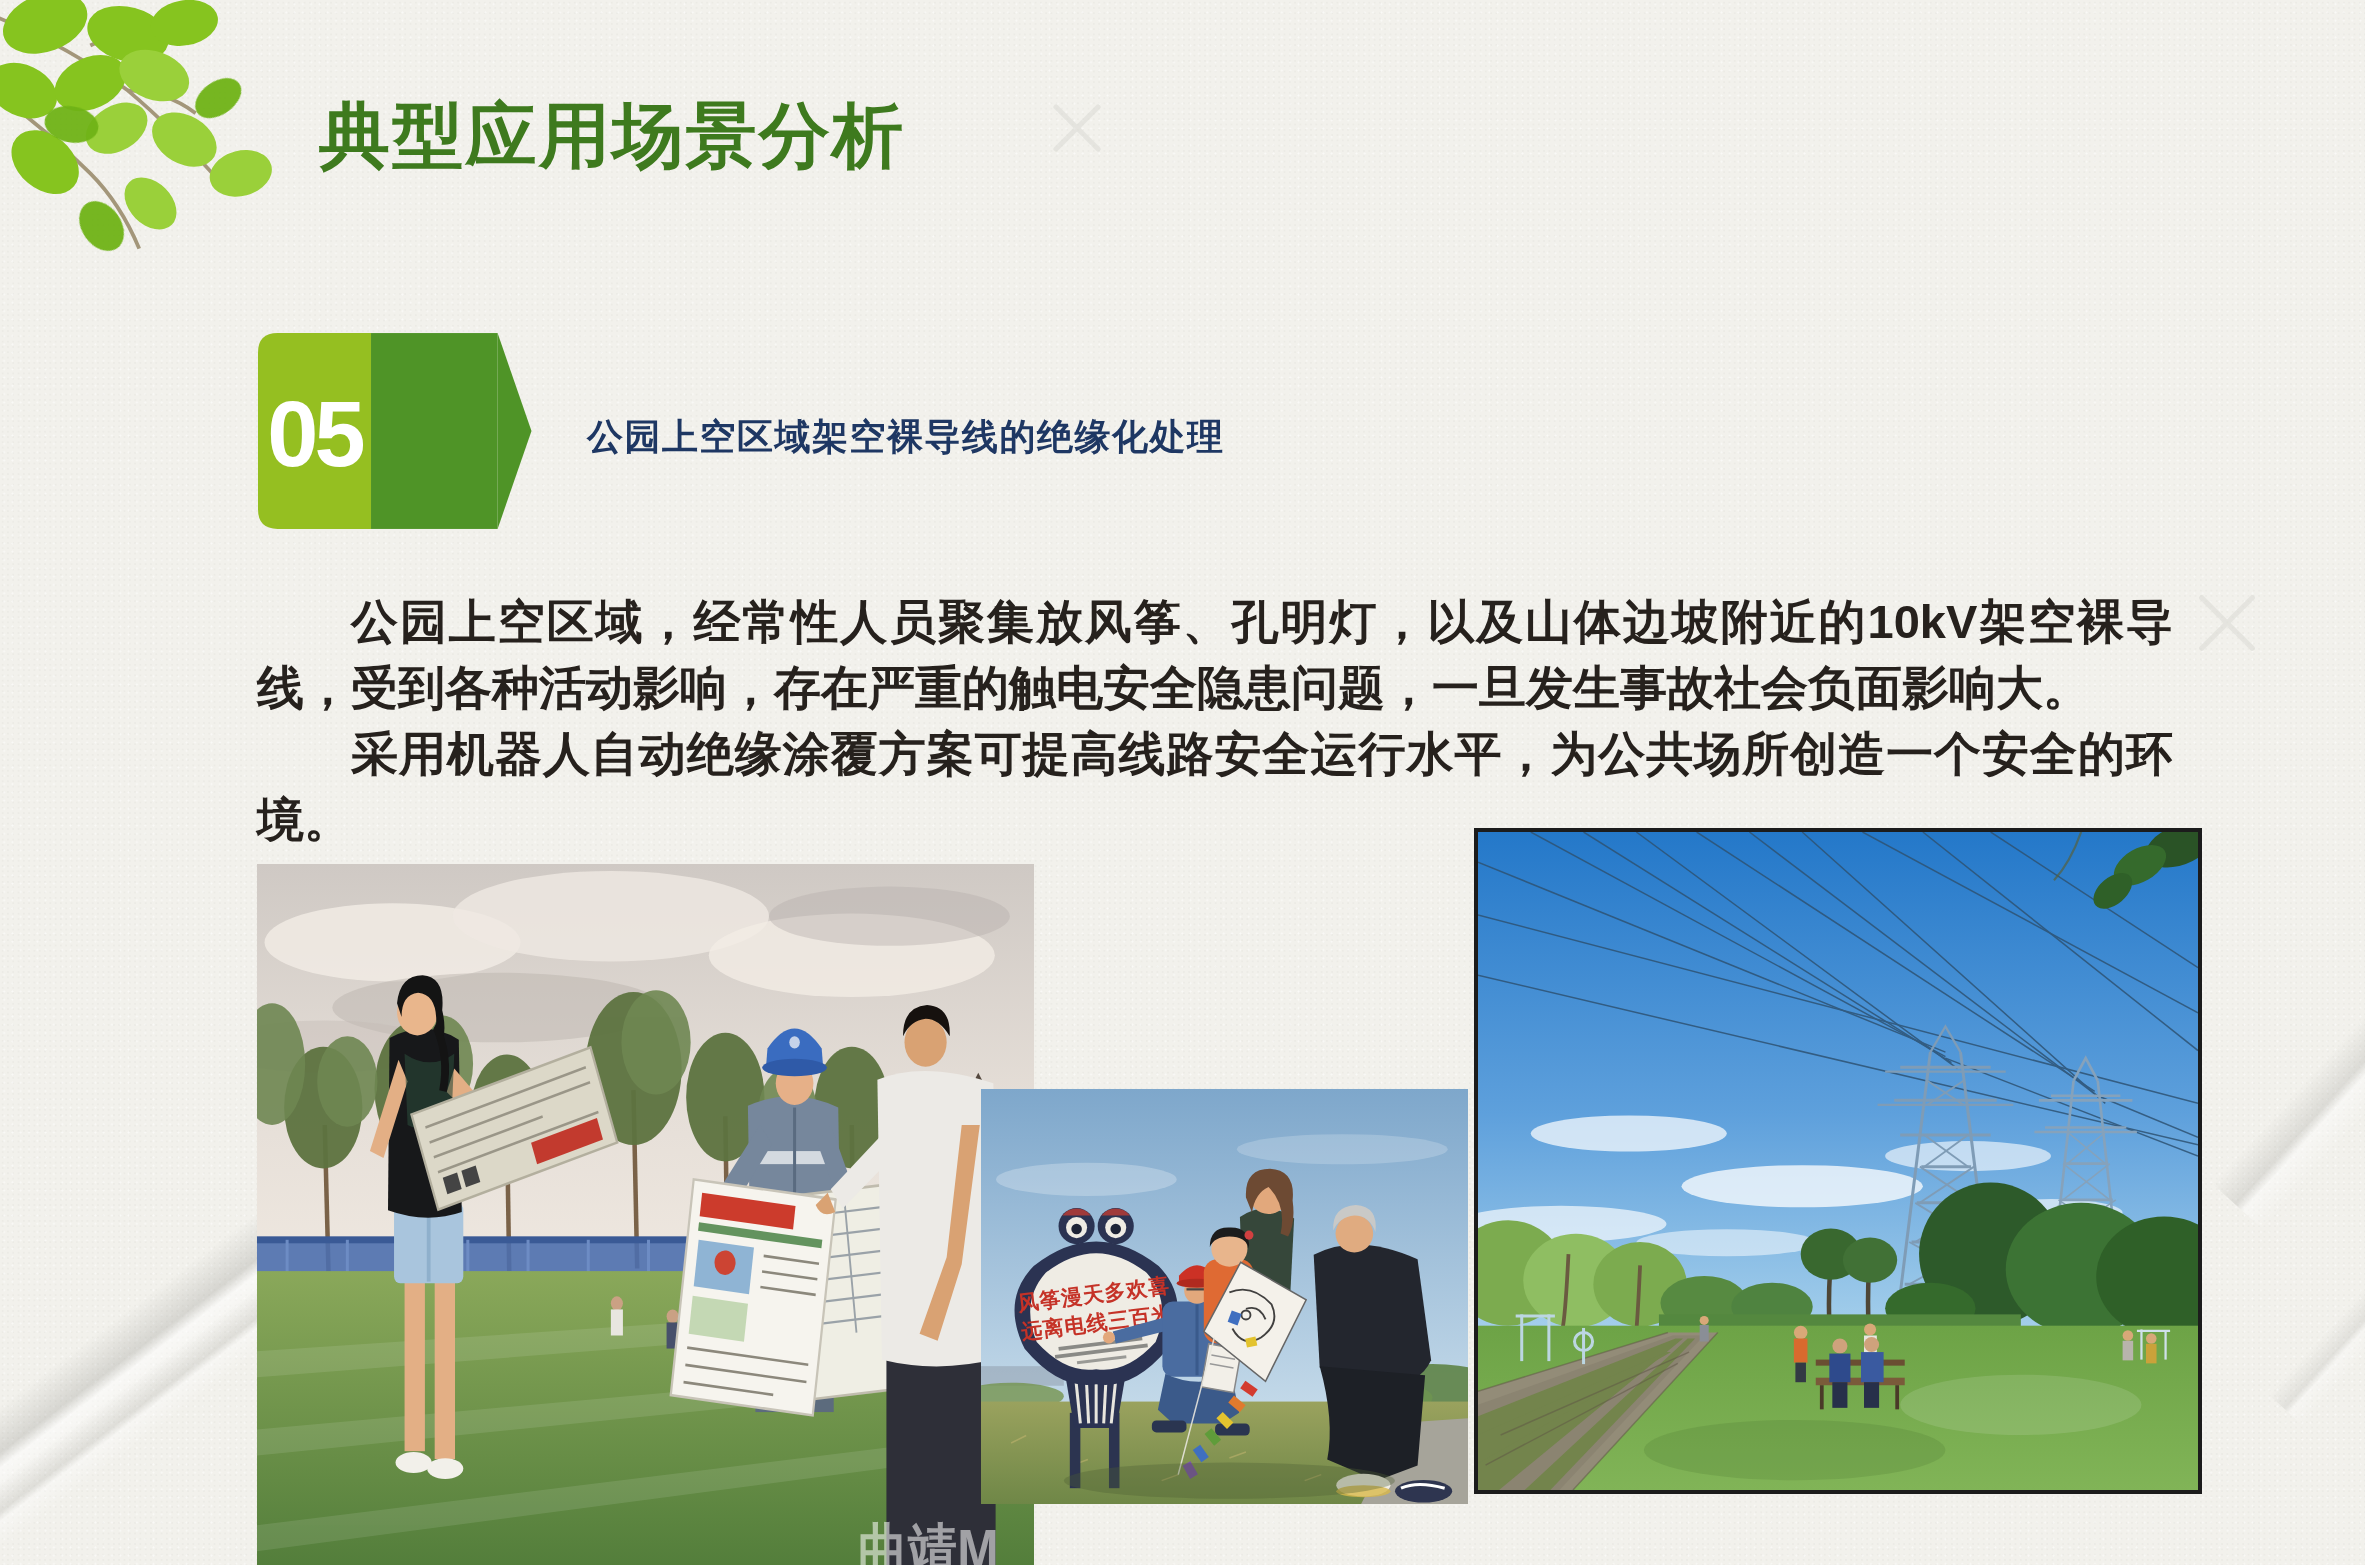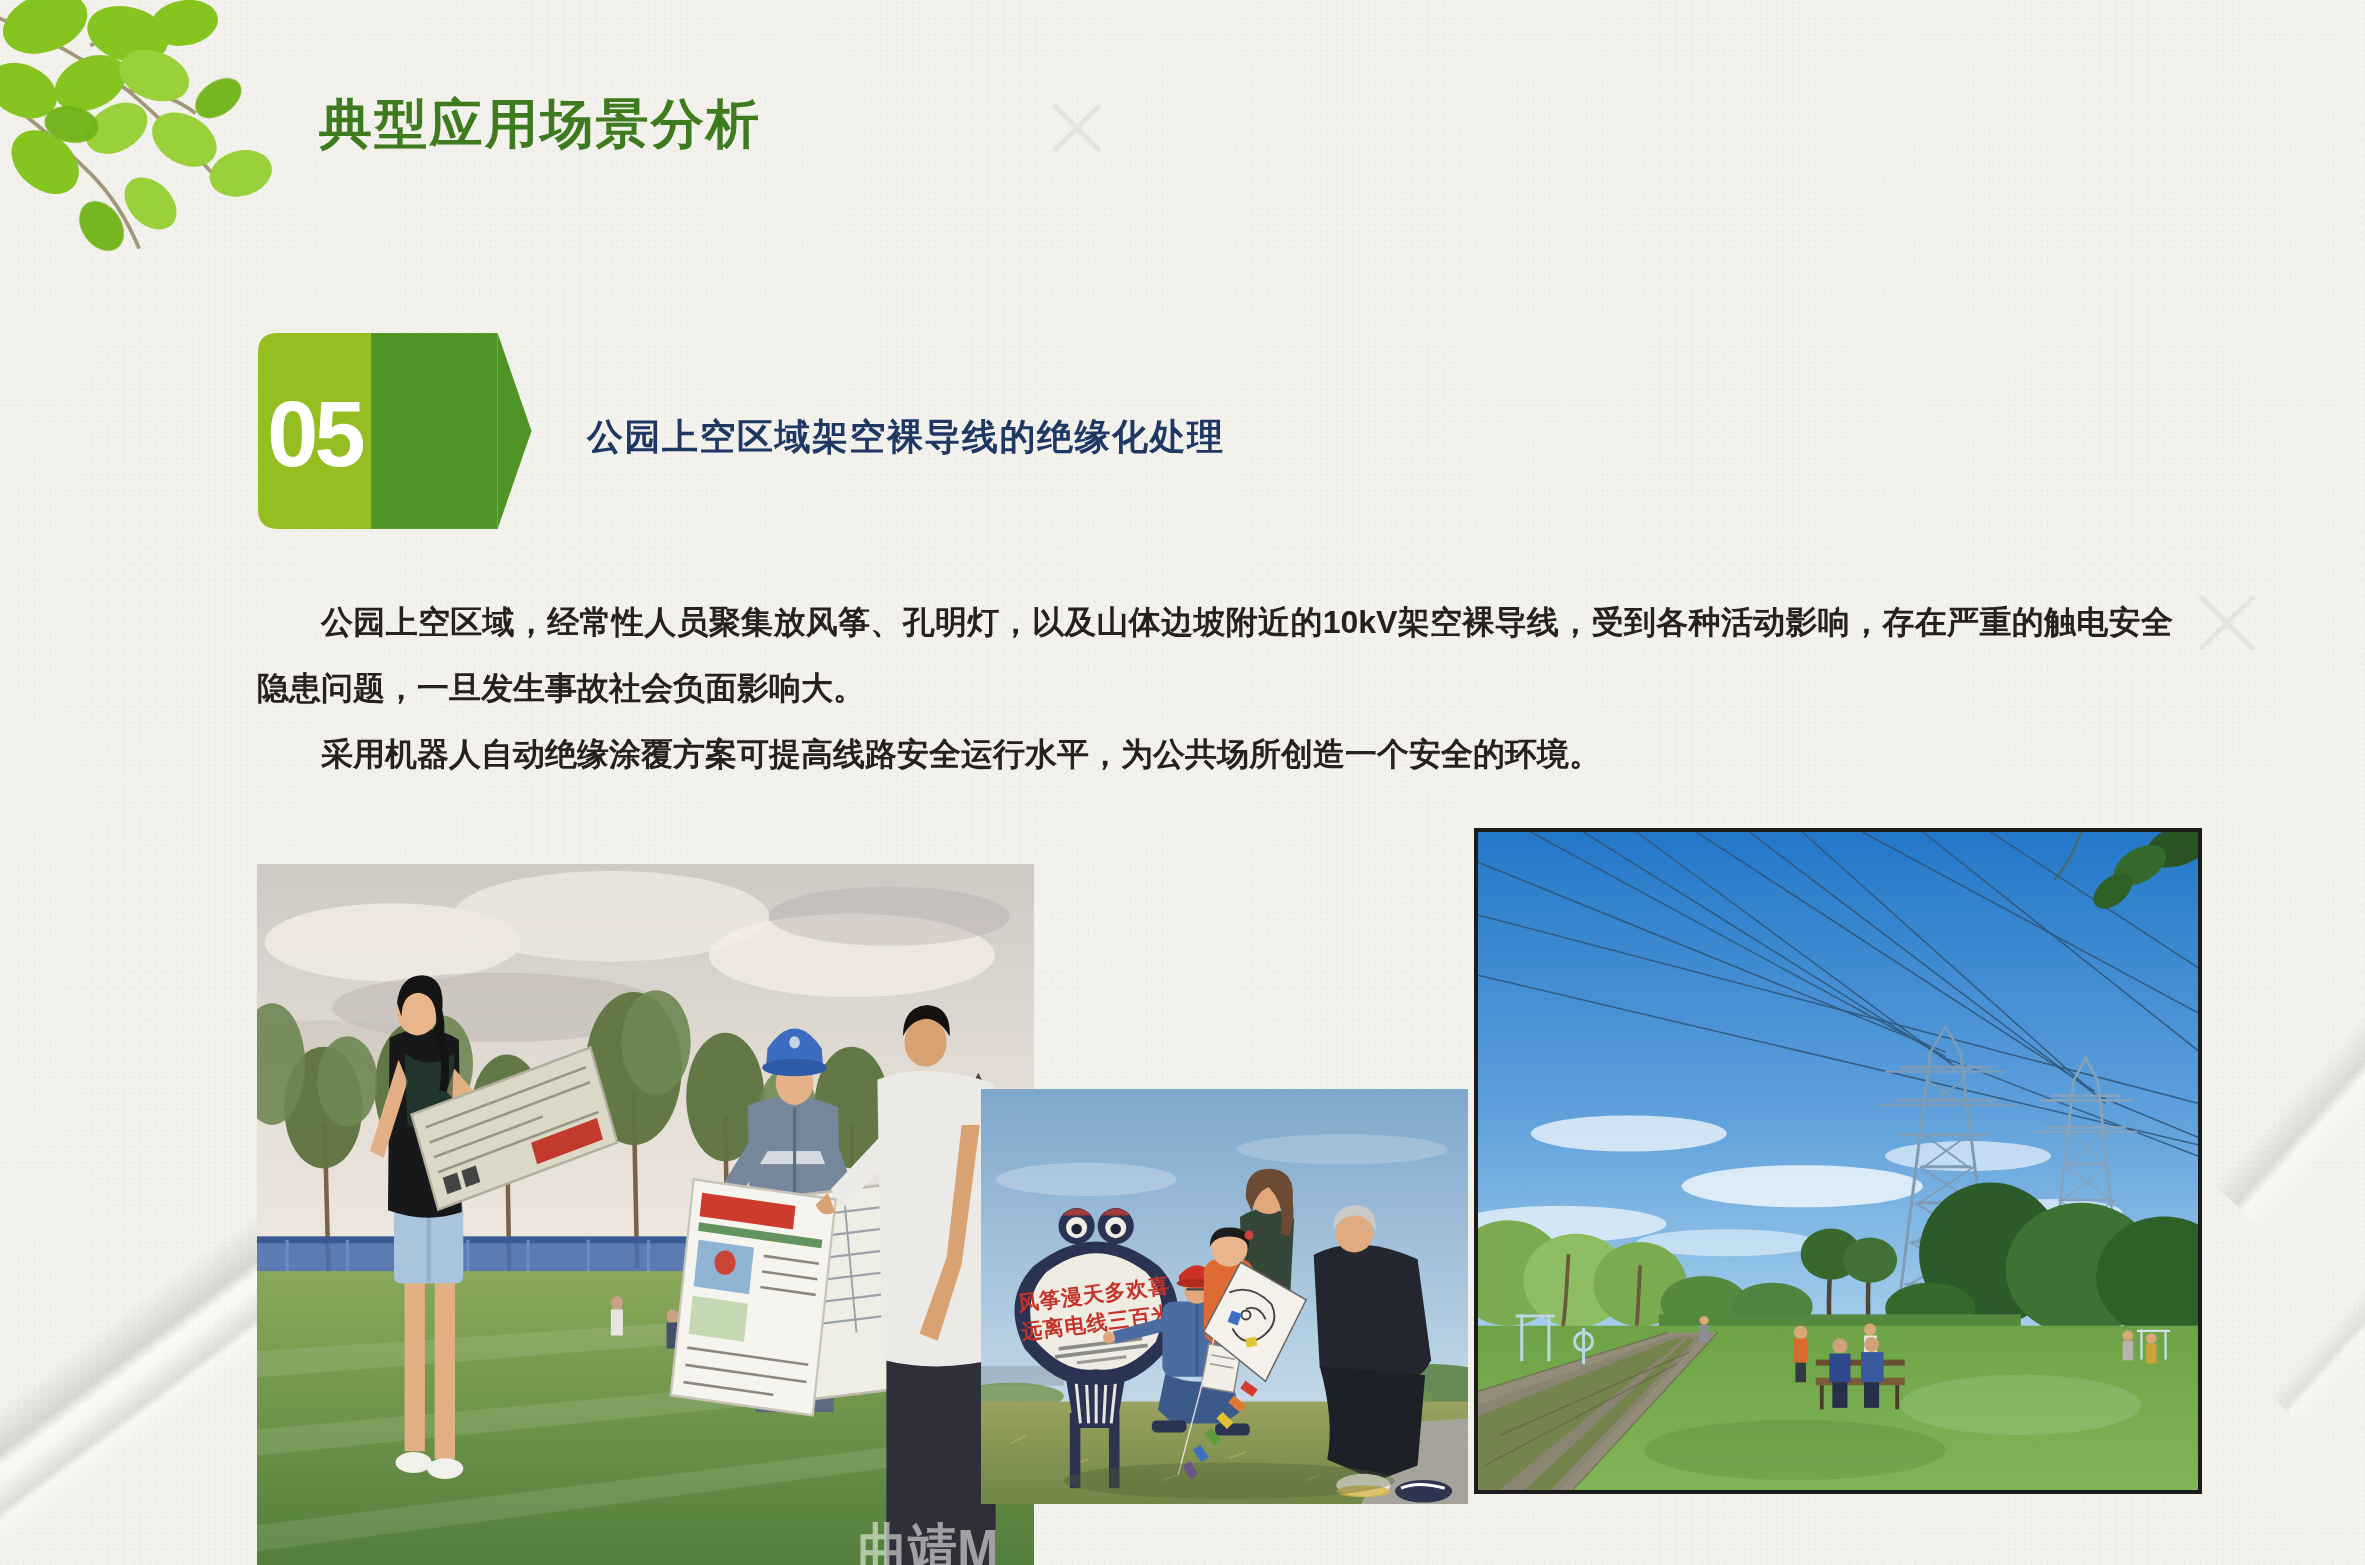--- a/index.html
+++ b/index.html
@@ -7,35 +7,35 @@
     position:relative;width:2366px;height:1565px;overflow:hidden;
     background-color:#f2f1ec;
     background-image:
       radial-gradient(rgba(120,118,110,.05) 0.8px, transparent 0.8px),
       radial-gradient(rgba(255,255,255,.6) 0.8px, transparent 1.1px);
     background-size:5.3px 5.3px, 8.3px 8.3px;
     font-family:"Liberation Sans","DejaVu Sans",sans-serif;
   }
   .abs{position:absolute;}
   .page-title{
-    left:319px;top:89px;font-size:53px;font-weight:900;letter-spacing:2.3px;
+    left:319px;top:89px;font-size:71px;font-weight:900;letter-spacing:2.3px;
     color:#3e7a1e;white-space:nowrap;
   }
   .badge{left:258px;top:333px;width:275px;height:208px;}
   .badge svg{display:block;}
   .badge-number{
     font-size:122px;font-weight:800;fill:#ffffff;letter-spacing:-5px;
     font-family:"Liberation Sans","DejaVu Sans",sans-serif;
   }
   .subtitle{
     left:587px;top:413px;font-size:36px;font-weight:600;letter-spacing:1.5px;
     color:#1e3763;white-space:nowrap;
   }
   .body-text{
-    left:257px;top:589px;width:1916px;font-size:32px;line-height:66px;
+    left:257px;top:589px;width:1916px;font-size:47px;line-height:66px;
     font-weight:600;color:#26211d;text-align:justify;
   }
   .body-text p{margin:0;text-indent:2em;}
   .photo{overflow:hidden;}
   .photo svg{display:block;width:100%;height:100%;}
   .photo-left{left:257px;top:836px;width:777px;height:729px;z-index:1;margin-top:28px;}
   .photo-middle{left:981px;top:1089px;width:487px;height:415px;z-index:3;}
   .photo-right{
     left:1474px;top:828px;width:728px;height:666px;z-index:1;
     border:4.5px solid #1c1c1c;box-sizing:border-box;

